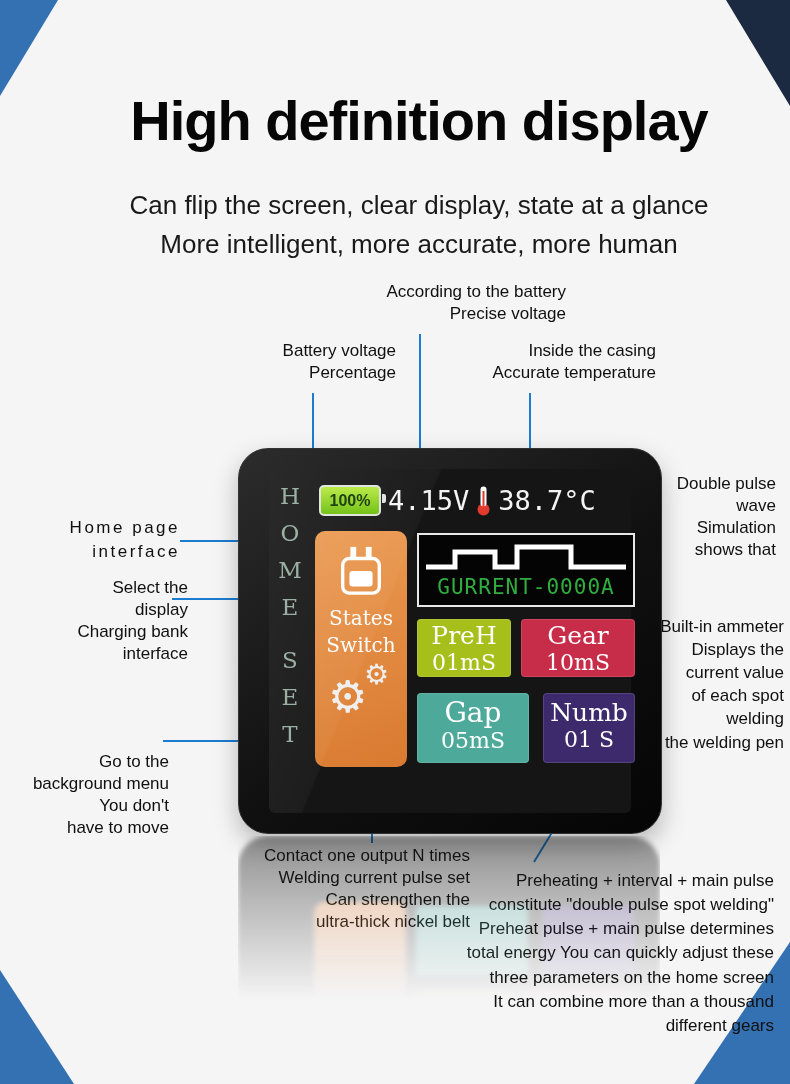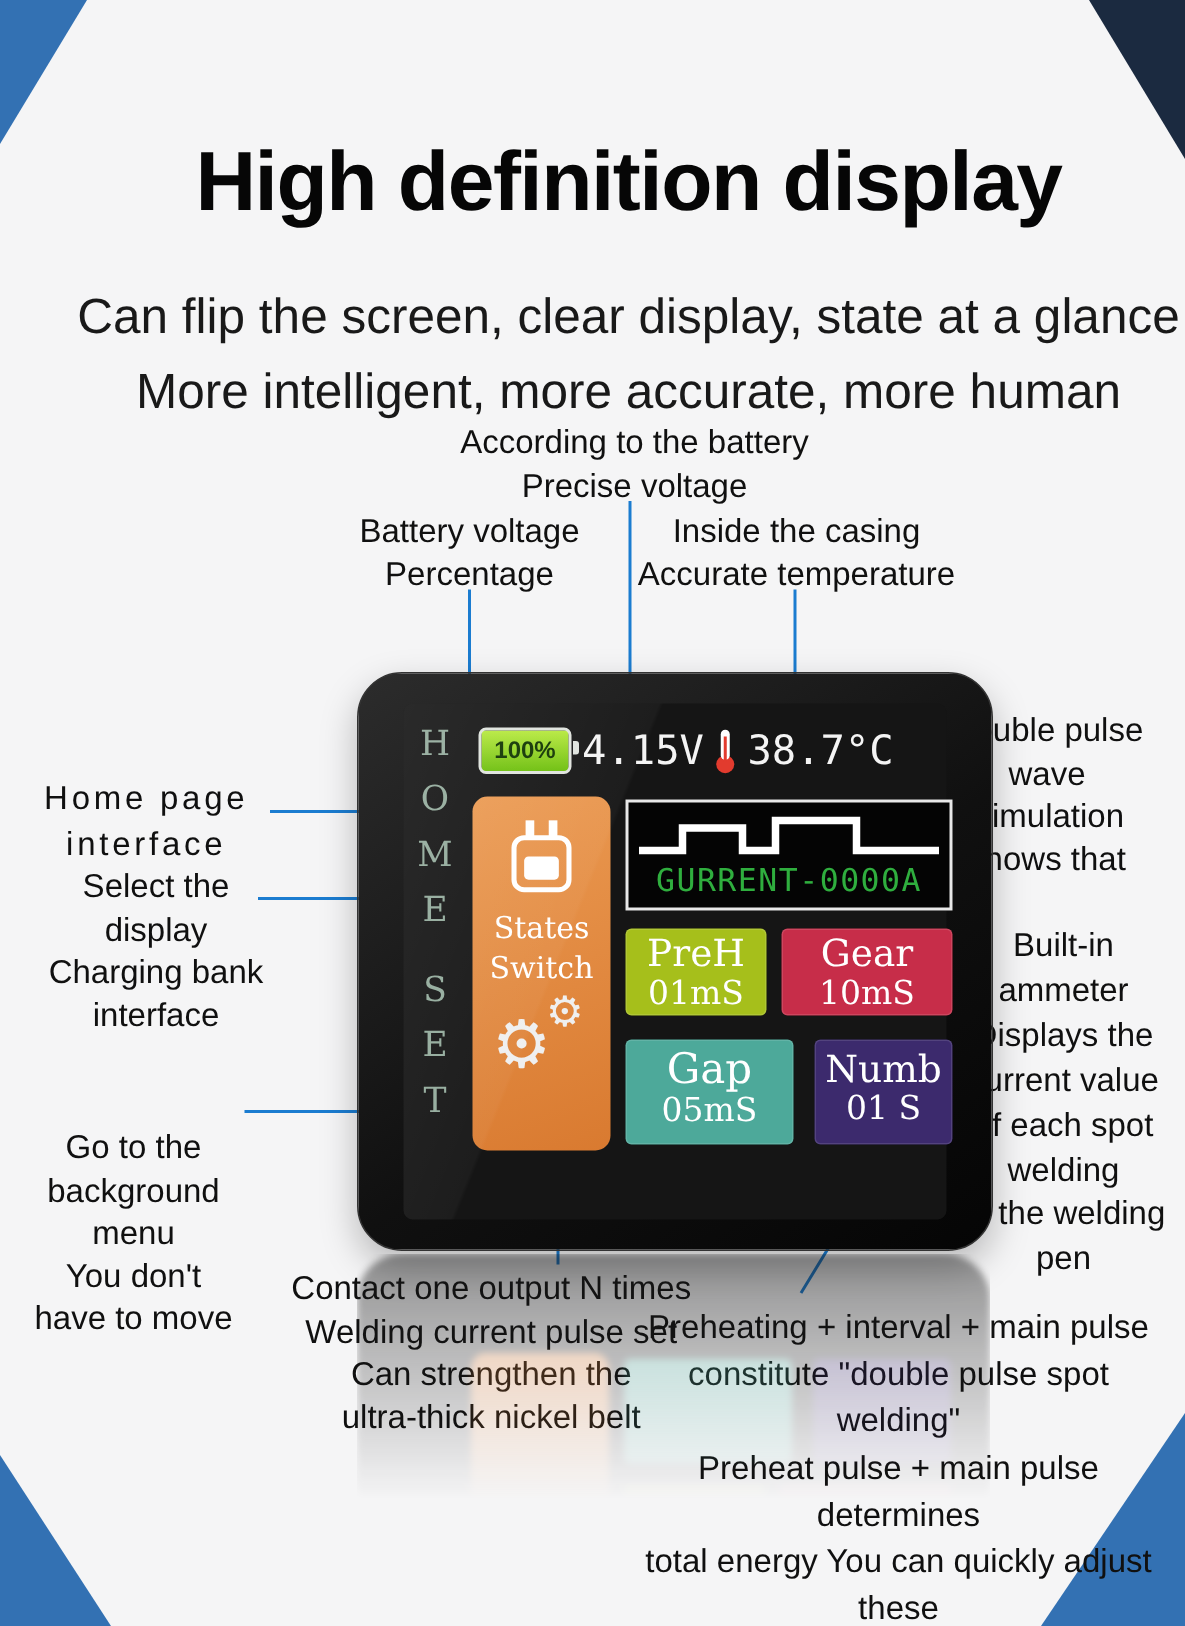--- a/index.html
+++ b/index.html
@@ -14,26 +14,26 @@
 
   
   .corner{position:absolute;}
   .c-tl{left:0;top:0;width:58px;height:96px;background:var(--corner-blue);clip-path:polygon(0 0,100% 0,0 100%);}
   .c-tr{right:0;top:0;width:64px;height:106px;background:var(--corner-navy);clip-path:polygon(100% 0,0 0,100% 100%);}
   .c-bl{left:0;bottom:0;width:74px;height:114px;background:var(--corner-blue);clip-path:polygon(0 0,0 100%,100% 100%);}
   .c-br{right:0;bottom:0;width:96px;height:142px;background:var(--corner-blue);clip-path:polygon(100% 0,100% 100%,0 100%);}
 
   
   .title{left:0;right:0;top:88px;text-align:center;font-size:56px;font-weight:bold;letter-spacing:-1px;color:#060606;}
-  .subtitle{left:0;right:0;top:186px;text-align:center;font-size:33px;color:#191919;line-height:1.5;}
-
-  
-  .callout{position:absolute;text-align:center;font-size:22px;color:#101010;line-height:1.3;}
+  .subtitle{left:0;right:0;top:186px;text-align:center;font-size:26px;color:#191919;line-height:1.5;}
+
+  
+  .callout{position:absolute;text-align:right;font-size:17px;color:#101010;line-height:1.3;}
   .co1{left:280px;top:281px;width:286px;}
-  .co2{left:213px;top:340px;width:200px;}
+  .co2{left:196px;top:340px;width:200px;}
   .co3{left:406px;top:340px;width:250px;}
   .co4{left:15px;top:516px;width:165px;letter-spacing:2.5px;line-height:1.42;}
   .co5{left:20px;top:577px;width:168px;}
   .co6{left:9px;top:723px;width:160px;margin-top:28px;}
   .co7{left:620px;top:473px;width:156px;}
   .co8{left:634px;top:615px;width:150px;line-height:1.36;}
   .co9{left:185px;top:845px;width:285px;}
   .co10{left:424px;top:869px;width:350px;line-height:1.42;}
 
   

